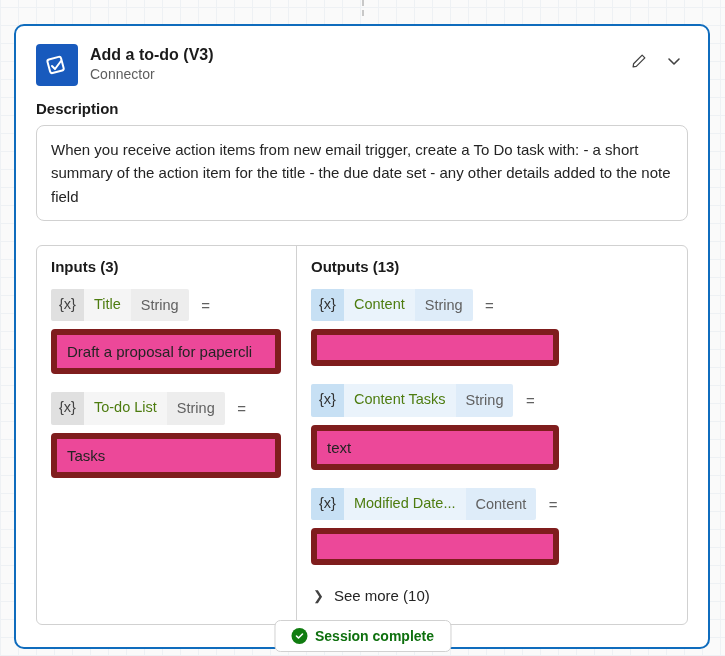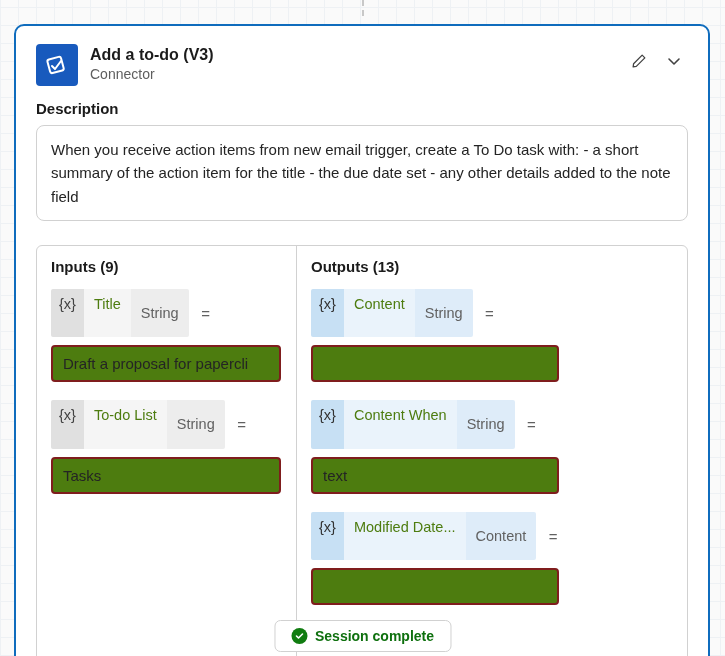--- a/index.html
+++ b/index.html
@@ -144,45 +144,45 @@
     .param-token .tk-var {
       padding: 8px 8px;
       font-family: "Segoe UI", sans-serif;
       font-weight: 400;
     }
     .param-token .tk-name {
       padding: 8px 10px;
       color: #4d7c0f;
     }
     .param-token .tk-type {
-      padding: 17px 10px;
+      padding: 9px 10px;
       color: #616161;
     }
     .param-token.neutral .tk-var { background: #e0e0e0; color:#424242;}
     .param-token.neutral .tk-name { background: #f5f5f5; }
     .param-token.neutral .tk-type { background: #ededed; }
     .param-token.blue .tk-var { background: #c7e0f4; color:#323232;}
     .param-token.blue .tk-name { background: #eaf3fb; }
     .param-token.blue .tk-type { background: #deecf9; }
     .eq-sign {
       display: inline-block;
       margin-left: 8px;
       color: #616161;
       font-size: 15px;
       vertical-align: middle;
       position: relative;
       top: -4px;
     }
     .value-box {
-      border: 2px solid #7f1d1d;
+      border: 6px solid #7f1d1d;
       border-radius: 4px;
       padding: 8px 10px;
       font-size: 15px;
       color: #242424;
-      background: #4d7c0f;
+      background: #ec4899;
       min-height: 37px;
       width: 230px;
       margin-bottom: 18px;
       white-space: nowrap;
       overflow: hidden;
     }
     .io-col.outputs .value-box {
       width: 248px;
     }
     .see-more {
@@ -260,21 +260,21 @@
         </svg>
       </button>
     </div>
   </div>
 
   <div class="section-label">Description</div>
   <div class="description-box">When you receive action items from new email trigger, create a To Do task with: - a short summary of the action item for the title - the due date set - any other details added to the note field</div>
 
   <div class="io-row">
     <div class="io-col inputs">
-      <div class="io-heading">Inputs (9)</div>
+      <div class="io-heading">Inputs (3)</div>
 
       <div>
         <span class="param-token neutral">
           <span class="tk-var">{x}</span>
           <span class="tk-name">Title</span>
           <span class="tk-type">String</span>
         </span>
         <span class="eq-sign">=</span>
       </div>
       <div class="value-box">Draft a proposal for papercli</div>
@@ -299,21 +299,21 @@
           <span class="tk-name">Content</span>
           <span class="tk-type">String</span>
         </span>
         <span class="eq-sign">=</span>
       </div>
       <div class="value-box"></div>
 
       <div>
         <span class="param-token blue">
           <span class="tk-var">{x}</span>
-          <span class="tk-name">Content When</span>
+          <span class="tk-name">Content Tasks</span>
           <span class="tk-type">String</span>
         </span>
         <span class="eq-sign">=</span>
       </div>
       <div class="value-box">text</div>
 
       <div>
         <span class="param-token blue">
           <span class="tk-var">{x}</span>
           <span class="tk-name">Modified Date...</span>

